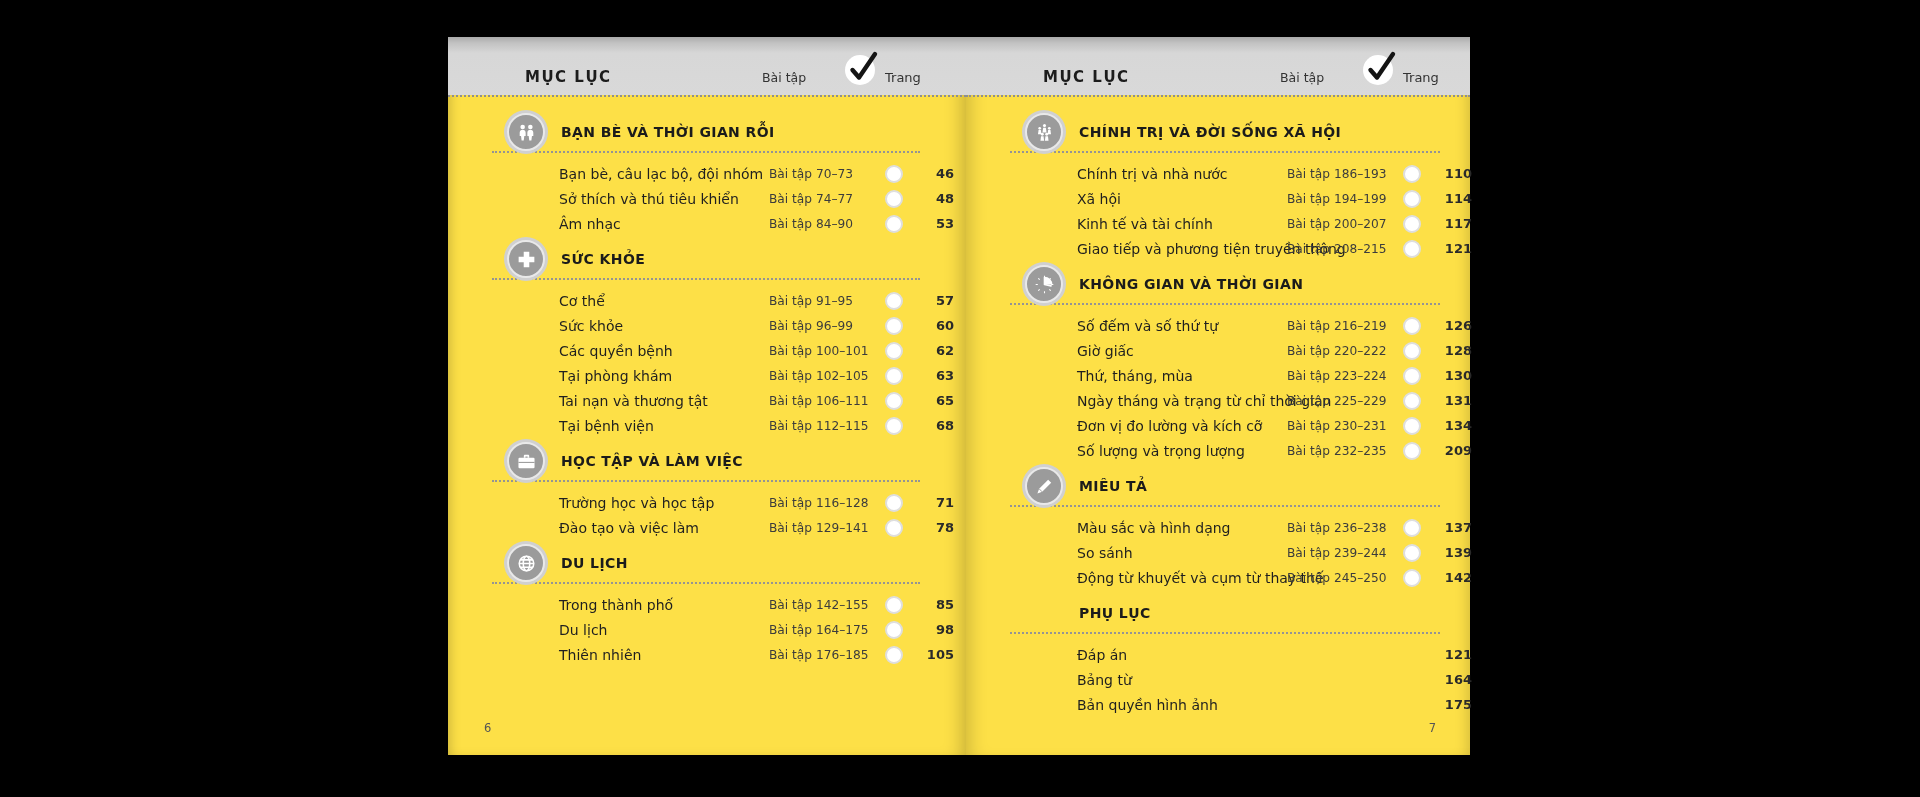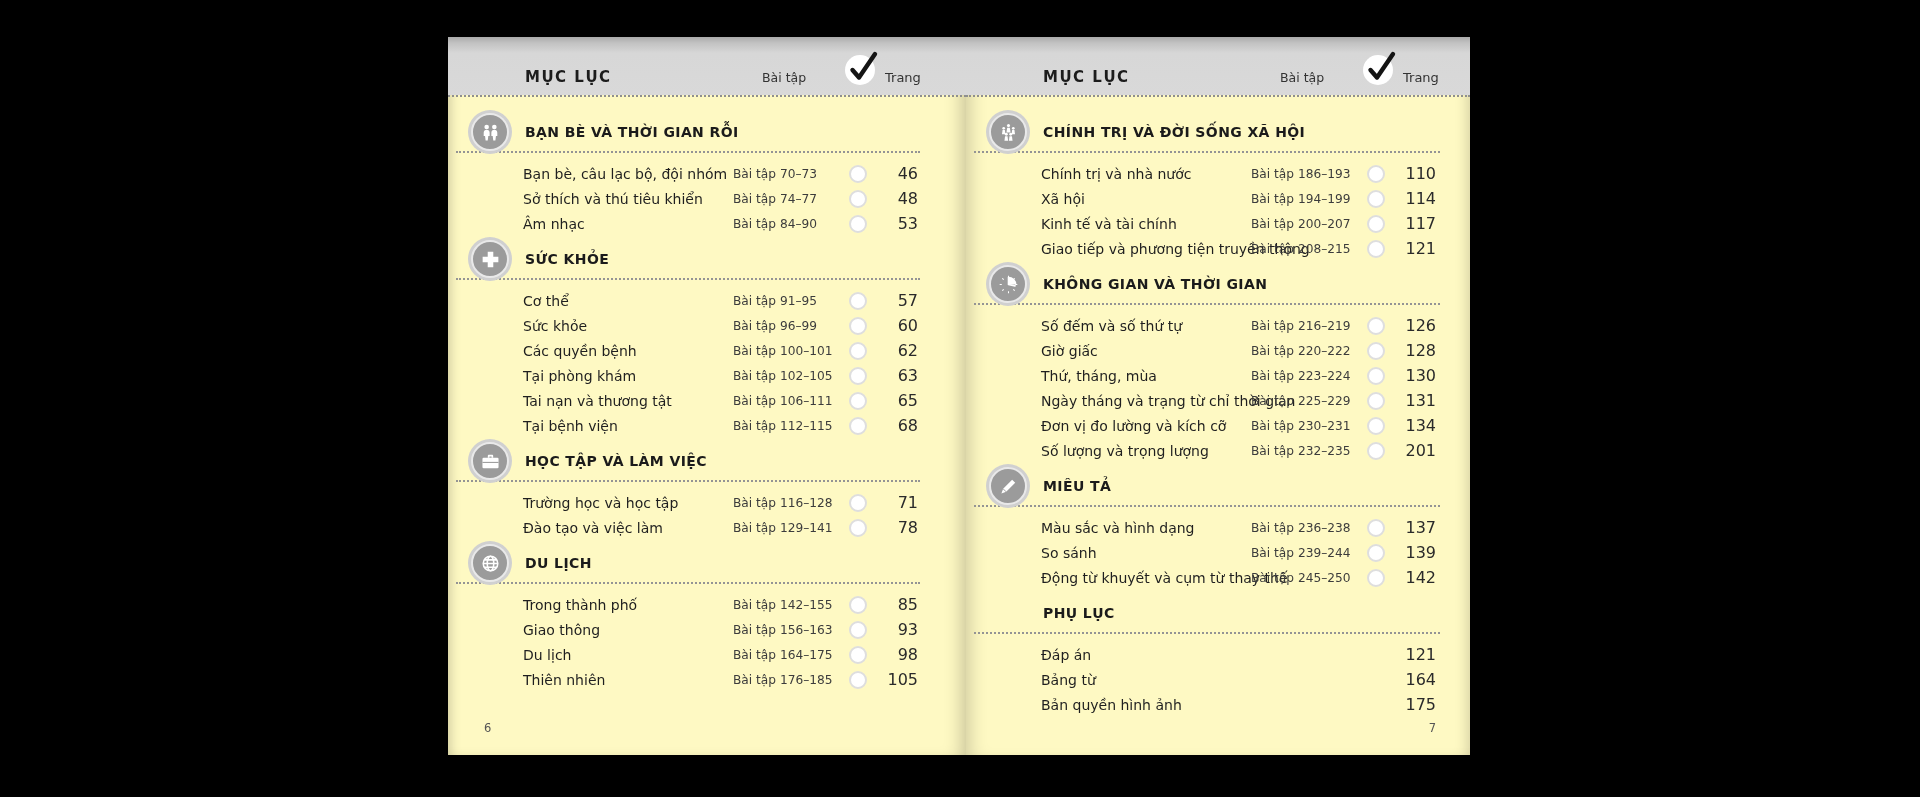--- a/index.html
+++ b/index.html
@@ -1,49 +1,49 @@
 <!DOCTYPE html>
 <html><head>
 <meta charset="utf-8">
 <style>
   html,body{margin:0;padding:0;background:#000;width:1920px;height:797px;overflow:hidden;
     font-family:"DejaVu Sans","Liberation Sans",sans-serif;}
   #book{position:absolute;left:448px;top:37px;width:1022px;height:718px;}
-  .page{position:absolute;top:0;height:718px;background:#fef9c3;}
+  .page{position:absolute;top:0;height:718px;background:#fde047;}
   .page-left{left:0;width:518px;
     box-shadow:inset 10px 0 12px -8px rgba(0,0,0,.20), inset -14px 0 18px -10px rgba(0,0,0,.22);}
   .page-right{left:518px;width:504px;
     box-shadow:inset 14px 0 18px -10px rgba(0,0,0,.18), inset -10px 0 14px -8px rgba(0,0,0,.18);}
   
   .band{position:relative;height:58px;background:linear-gradient(180deg,#aaaaaa 0px,#c2c2c2 6px,#d7d7d7 16px,#d9d9d9 100%);}
   .band .toc-title{position:absolute;left:77px;bottom:9px;font-size:15px;font-weight:bold;
     letter-spacing:1.5px;color:#1c1c1c;}
   .band .col-ex{position:absolute;left:314px;bottom:10px;font-size:12.5px;color:#333;}
   .band .col-pg{position:absolute;left:437px;bottom:10px;font-size:13px;color:#333;}
   .band .check{position:absolute;left:392px;top:6px;width:42px;height:46px;}
   .dotted-full{border-top:2px dotted #8f8f8f;height:0;}
-  .content{position:relative;padding-top:12px;}
+  .content{position:relative;padding-top:12px;padding-left:36px;}
   .section{margin-top:4px;}
   .sec-header{position:relative;height:38px;display:flex;align-items:center;padding-left:77px;}
   .sec-title{margin:0;font-size:14px;font-weight:bold;letter-spacing:.4px;color:#1b1b1b;}
   .icon-wrap{position:absolute;left:20px;top:50%;transform:translateY(-50%);width:44px;height:44px;
     border-radius:50%;background:#d0d0d0;display:flex;align-items:center;justify-content:center;z-index:2;}
   .icon-inner{width:34px;height:34px;border-radius:50%;background:#9b9b9b;border:2px solid #e9e9e9;
     display:flex;align-items:center;justify-content:center;}
   .icon-inner svg{width:23px;height:23px;display:block;}
   .dotted{border-top:2px dotted #949494;height:0;margin-left:8px;}
   .page-left .dotted{margin-right:46px;}
   .page-right .dotted{margin-right:30px;}
   .rows{padding-top:8px;}
   .row{display:grid;grid-template-columns:210px 97px 56px 32px;align-items:center;height:25px;padding-left:75px;}
   .lbl{font-size:14px;color:#1f1f1f;white-space:nowrap;}
   .ex{font-size:12.2px;color:#3c3c3c;white-space:nowrap;}
   .circ-col{display:flex;justify-content:center;}
   .circ{width:14px;height:14px;border:2.5px solid #dedede;border-radius:50%;background:#fff;}
-  .pg{font-size:16px;font-weight:400;color:#2a2a2a;text-align:right;white-space:nowrap;}
+  .pg{font-size:13px;font-weight:700;color:#2a2a2a;text-align:right;white-space:nowrap;}
   .folio{position:absolute;bottom:20px;font-size:11.5px;color:#555;}
   .page-left .folio{left:36px;}
   .page-right .folio{right:34px;}
 </style>
 </head>
 <body>
 
 <div id="book">
 
   <div class="page page-left">
@@ -215,28 +215,20 @@
           <div class="rows">
             <div class="row">
               <span class="lbl">Trong thành phố</span>
               <span class="ex">Bài tập 142–155</span>
               <span class="circ-col">
                 <span class="circ"></span>
               </span>
               <span class="pg">85</span>
             </div>
             <div class="row">
-              <span class="lbl">Giao thông</span>
-              <span class="ex">Bài tập 156–163</span>
-              <span class="circ-col">
-                <span class="circ"></span>
-              </span>
-              <span class="pg">93</span>
-            </div>
-            <div class="row">
               <span class="lbl">Du lịch</span>
               <span class="ex">Bài tập 164–175</span>
               <span class="circ-col">
                 <span class="circ"></span>
               </span>
               <span class="pg">98</span>
             </div>
             <div class="row">
               <span class="lbl">Thiên nhiên</span>
               <span class="ex">Bài tập 176–185</span>
@@ -377,21 +369,21 @@
                 <span class="circ"></span>
               </span>
               <span class="pg">134</span>
             </div>
             <div class="row">
               <span class="lbl">Số lượng và trọng lượng</span>
               <span class="ex">Bài tập 232–235</span>
               <span class="circ-col">
                 <span class="circ"></span>
               </span>
-              <span class="pg">201</span>
+              <span class="pg">209</span>
             </div>
           </div>
         </section>
         <section class="section">
           <div class="sec-header">
             <span class="icon-wrap">
               <span class="icon-inner">
                 <svg viewBox="0 0 24 24" fill="#fff">
                   <path d="M4.6 19.4l1.8-5 9.4-9.4 3.2 3.2-9.4 9.4-5 1.8z"></path>
                   <path d="M6.4 14.4l3.2 3.2" stroke="#9b9b9b" stroke-width="1"></path>

